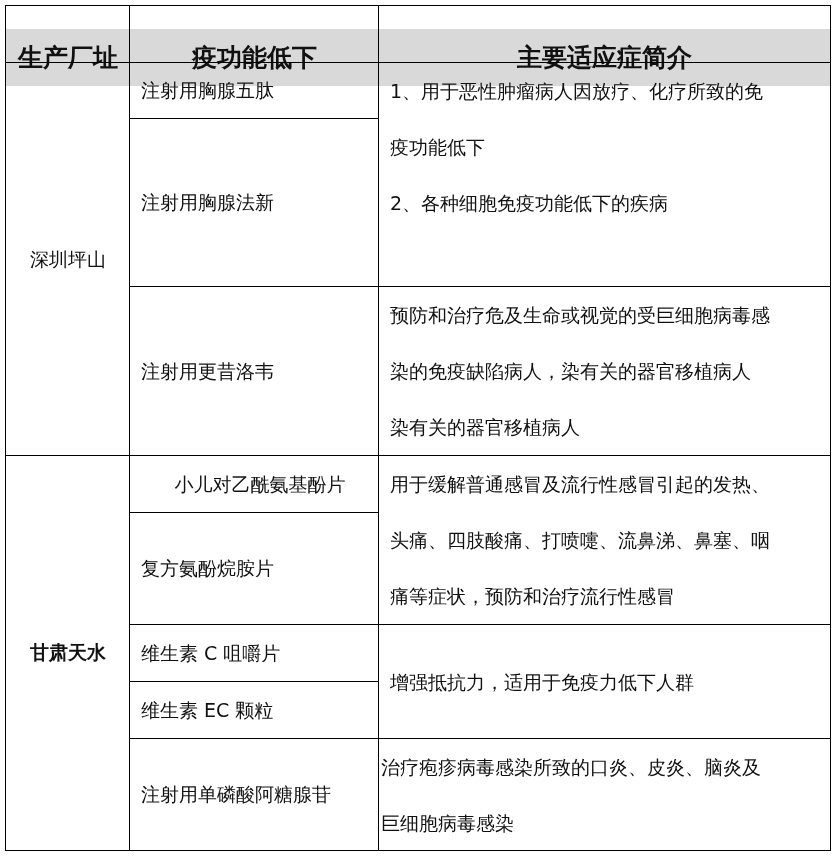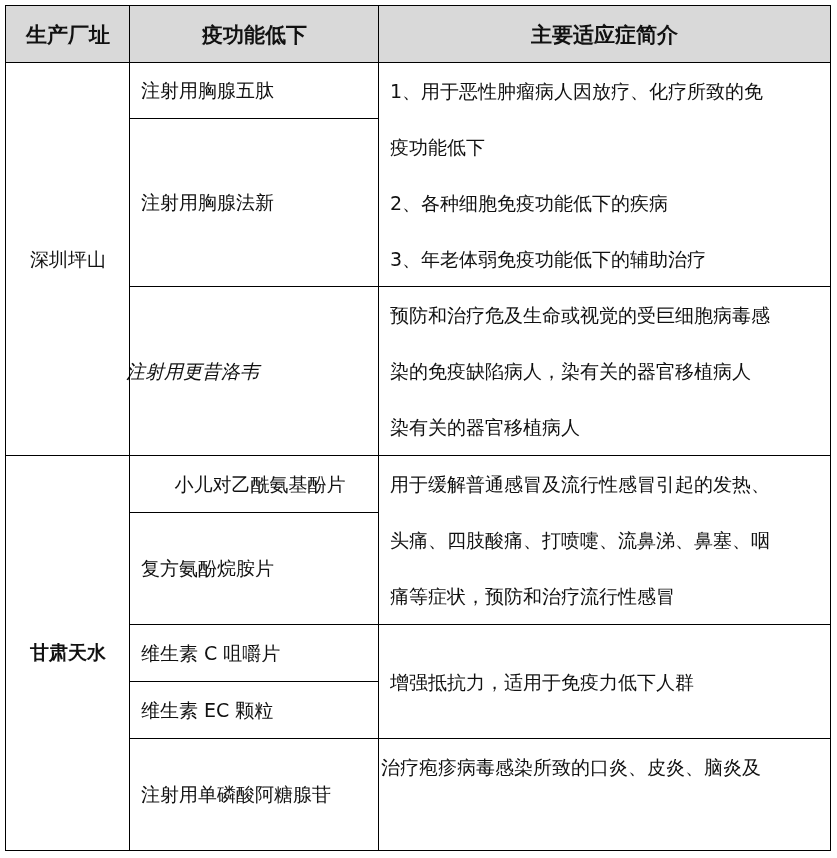--- a/index.html
+++ b/index.html
@@ -1,21 +1,21 @@
 <!DOCTYPE html>
 <html><head>
   <meta charset="utf-8">
   <style>
     html, body { margin: 0; padding: 0; background: #ffffff; }
     body { width: 837px; height: 858px; position: relative; overflow: hidden;
            font-family: "DejaVu Sans", "Liberation Sans", sans-serif; color: #111; }
     .tbl { position: absolute; left: 5px; top: 5px; width: 826px; height: 846px;
            border: 1px solid #000; box-sizing: border-box; }
     .cell { position: absolute; box-sizing: border-box; display: flex; align-items: center; }
-    .hdr { background: #d9d9d9; font-weight: bold; font-size: 21px; justify-content: center; }
+    .hdr { background: #d9d9d9; font-weight: bold; font-size: 25px; justify-content: center; margin-top: 23px; }
     .txt { font-size: 19px; }
     .line-h { position: absolute; height: 1px; background: #000; }
     .line-v { position: absolute; width: 1px; background: #000; }
     .desc { position: absolute; font-size: 19px; line-height: 56px; padding-left: 11px; box-sizing: border-box; }
     .desc div { white-space: nowrap; }
   </style>
 </head>
 <body>
 
 <div class="tbl">
@@ -36,21 +36,21 @@
   <div class="cell txt" style="left:0;top:450px;width:124px;height:394px;justify-content:center;font-weight:bold;">
     <span>甘肃天水</span>
   </div>
 
   <div class="cell txt" style="left:124px;top:57px;width:249px;height:56px;padding-left:11px;">
     <span>注射用胸腺五肽</span>
   </div>
   <div class="cell txt" style="left:124px;top:113px;width:249px;height:168px;padding-left:11px;">
     <span>注射用胸腺法新</span>
   </div>
-  <div class="cell txt" style="left:109px;top:281px;width:249px;height:169px;padding-left:11px;font-style:italic;">
+  <div class="cell txt" style="left:124px;top:281px;width:249px;height:169px;padding-left:11px;">
     <span>注射用更昔洛韦</span>
   </div>
 
   <div class="cell txt" style="left:124px;top:450px;width:249px;height:57px;padding-left:11px;justify-content:center;">
     <span>小儿对乙酰氨基酚片</span>
   </div>
   <div class="cell txt" style="left:124px;top:507px;width:249px;height:112px;padding-left:11px;font-family:Liberation Serif, serif;">
     <span>复方氨酚烷胺片</span>
   </div>
   <div class="cell txt" style="left:124px;top:619px;width:249px;height:57px;padding-left:11px;">
@@ -60,37 +60,37 @@
     <span>维生素 EC 颗粒</span>
   </div>
   <div class="cell txt" style="left:124px;top:733px;width:249px;height:111px;padding-left:11px;">
     <span>注射用单磷酸阿糖腺苷</span>
   </div>
 
   <div class="desc" style="left:373px;top:57px;width:451px;height:224px;">
     <div>1、用于恶性肿瘤病人因放疗、化疗所致的免</div>
     <div>疫功能低下</div>
     <div>2、各种细胞免疫功能低下的疾病</div>
-    <div>3、年老体弱免疫功能低下的辅助治疗</div>
   </div>
   <div class="desc" style="left:373px;top:281px;width:451px;height:169px;">
     <div>预防和治疗危及生命或视觉的受巨细胞病毒感</div>
     <div>染的免疫缺陷病人，染有关的器官移植病人</div>
     <div>染有关的器官移植病人</div>
   </div>
   <div class="desc" style="left:373px;top:450px;width:451px;height:169px;">
     <div>用于缓解普通感冒及流行性感冒引起的发热、</div>
     <div>头痛、四肢酸痛、打喷嚏、流鼻涕、鼻塞、咽</div>
     <div>痛等症状，预防和治疗流行性感冒</div>
   </div>
   <div class="desc" style="left:373px;top:619px;width:451px;height:114px;display:flex;align-items:center;">
     <div>增强抵抗力，适用于免疫力低下人群</div>
   </div>
   <div class="desc" style="left:364px;top:733px;width:451px;height:111px;">
     <div>治疗疱疹病毒感染所致的口炎、皮炎、脑炎及</div>
+    <div>巨细胞病毒感染</div>
   </div>
 
   <div class="line-v" style="left:123px;top:0;height:844px;"></div>
   <div class="line-v" style="left:372px;top:0;height:844px;"></div>
 
   <div class="line-h" style="left:0;top:56px;width:824px;"></div>
   <div class="line-h" style="left:123px;top:112px;width:250px;"></div>
   <div class="line-h" style="left:123px;top:280px;width:701px;"></div>
   <div class="line-h" style="left:0;top:449px;width:824px;"></div>
   <div class="line-h" style="left:123px;top:506px;width:250px;"></div>

